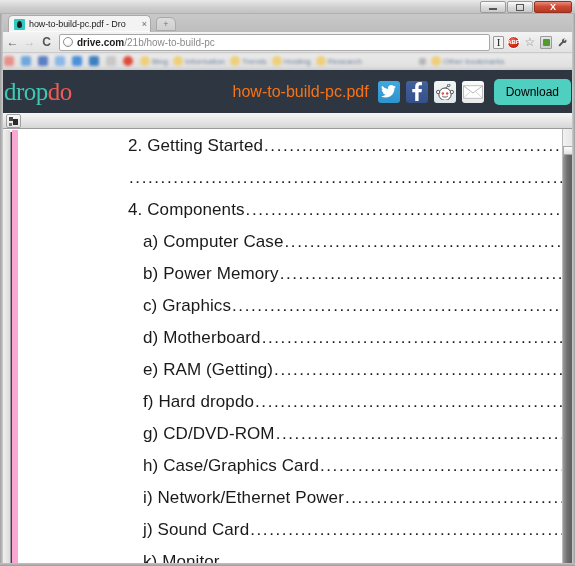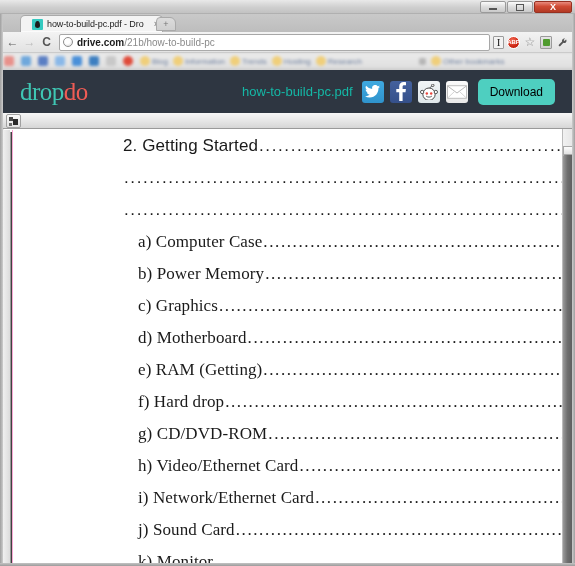--- a/index.html
+++ b/index.html
@@ -47,28 +47,28 @@
   .glyph-max { display:block; width:8px; height:7px; border:1.5px solid #555; }
   .glyph-close { font-size:9px; font-weight:bold; font-family:"Liberation Sans",sans-serif; }
 
   
   .tabstrip {
     position: absolute; left: 0; top: 14px;
     width: 575px; height: 18px;
     background: linear-gradient(180deg,#c9c9c9 0%,#bdbdbd 100%);
   }
   .tab {
-    position: absolute; left: 20px; top: 1px;
+    position: absolute; left: 8px; top: 1px;
     height: 17px; width: 143px;
     background: #f3f3f3;
     border: 1px solid #a9a9a9;
     border-bottom: none;
     border-radius: 5px 5px 0 0;
     display: flex; align-items: center;
-    padding: 0 3px 0 11px;
+    padding: 0 3px 0 5px;
     box-shadow: 0 -1px 1px rgba(255,255,255,.7) inset;
   }
   .tab-favicon {
     width: 11px; height: 11px; flex: 0 0 11px;
     background: #34c9c0;
     border-radius: 1px;
     position: relative;
     margin-right: 4px;
   }
   .tab-favicon::after {
@@ -174,39 +174,39 @@
   .bm { display:flex; align-items:center; gap:2px; flex:0 0 auto; }
   .bm-ico { width: 10px; height: 10px; border-radius:2px; }
   .bm-lbl { font-size: 8px; color:#6e7f9e; white-space:nowrap; }
 
   
   .dropdo-header {
     position: absolute; left: 0; top: 70px;
     width: 575px; height: 43px;
     background: #2e3641;
     display: flex; align-items: center;
-    padding: 0 20px;
+    padding: 0 4px;
   }
   .logo {
     font-family: "Liberation Serif", serif;
     font-size: 25px;
     letter-spacing: -0.5px;
     line-height: 1;
     flex: 0 0 auto;
   }
   .logo .l1 { color: #3fc7b4; }
   .logo .l2 { color: #ef5c55; }
 
   .header-right {
     margin-left: auto;
     display: flex; align-items: center; gap: 6px;
   }
   .filename {
-    font-size: 13px;
-    color: #14b8a6;
+    font-size: 16px;
+    color: #f97316;
     margin-right: 3px;
     white-space: nowrap;
   }
   .sicon {
     width: 22px; height: 22px;
     border-radius: 3px;
     display: flex; align-items: center; justify-content: center;
     flex: 0 0 auto;
   }
   .sicon.tw { background: linear-gradient(180deg,#3fa9e0,#2f93cc); }
@@ -249,21 +249,21 @@
   }
   .pdf-sidebar-toggle .sq1 { width:4px;height:4px;background:#4a4a4a;position:absolute;left:2px;top:2px;}
   .pdf-sidebar-toggle .sq2 { width:5px;height:6px;background:#2b2b2b;position:absolute;left:6px;top:4px;}
   .pdf-sidebar-toggle .sq3 { width:3px;height:3px;background:#6d6d6d;position:absolute;left:2px;top:8px;}
 
   
   .pdf-page {
     position: absolute; left: 12px; top: 17px;
     width: 551px; height: 436px;
     background: #ffffff;
-    border-left: 1px solid #f9a8d4;
+    border-left: 6px solid #f9a8d4;
     overflow: hidden;
   }
   .toc { position: absolute; left: 0; top: 0; width: 551px; }
   .toc-row {
     display: flex; align-items: baseline;
     font-size: 17px;
     color: #1a1a1a;
     height: 32px;
     line-height: 32px;
     white-space: nowrap;
@@ -272,21 +272,21 @@
   .toc-row .lbl { flex: 0 0 auto; }
   .toc-row .leader {
     flex: 1 1 auto;
     overflow: hidden;
     color: #1a1a1a;
     font-size: 17px;
     letter-spacing: 1.6px;
     margin-left: 1px;
   }
   .lvl1 { padding-left: 110px; }
-  .lvl2 { padding-left: 125px; font-family: Liberation Serif, serif; }
+  .lvl2 { padding-left: 125px; }
 
   
   .page-edge-dark {
     position: absolute; left: 10px; top: 19px;
     width: 3px; height: 434px;
     background: linear-gradient(90deg,#cfcfcf 0%,#3d3d3d 45%,#5d5d5d 100%);
   }
   .page-edge-light {
     position: absolute; left: 3px; top: 17px;
     width: 7px; height: 436px;
@@ -495,20 +495,21 @@
       <div class="toc">
 
         <div class="toc-row lvl1">
           <span class="lbl">2.  Getting Started</span>
           <span class="leader">........................................................................................</span>
         </div>
         <div class="toc-row lvl1">
           <span class="leader">........................................................................................</span>
         </div>
         <div class="toc-row lvl1">
+          <span class="lbl">4.  Components</span>
           <span class="leader">........................................................................................</span>
         </div>
         <div class="toc-row lvl2">
           <span class="lbl">a) Computer Case</span>
           <span class="leader">........................................................................................</span>
         </div>
         <div class="toc-row lvl2">
           <span class="lbl">b) Power Memory</span>
           <span class="leader">........................................................................................</span>
         </div>
@@ -518,33 +519,33 @@
         </div>
         <div class="toc-row lvl2">
           <span class="lbl">d) Motherboard </span>
           <span class="leader">........................................................................................</span>
         </div>
         <div class="toc-row lvl2">
           <span class="lbl">e) RAM (Getting) </span>
           <span class="leader">........................................................................................</span>
         </div>
         <div class="toc-row lvl2">
-          <span class="lbl">f) Hard drop</span>
+          <span class="lbl">f) Hard dropdo</span>
           <span class="leader">........................................................................................</span>
         </div>
         <div class="toc-row lvl2">
           <span class="lbl">g) CD/DVD-ROM </span>
           <span class="leader">........................................................................................</span>
         </div>
         <div class="toc-row lvl2">
-          <span class="lbl">h) Video/Ethernet Card </span>
-          <span class="leader">........................................................................................</span>
-        </div>
-        <div class="toc-row lvl2">
-          <span class="lbl">i) Network/Ethernet Card </span>
+          <span class="lbl">h) Case/Graphics Card </span>
+          <span class="leader">........................................................................................</span>
+        </div>
+        <div class="toc-row lvl2">
+          <span class="lbl">i) Network/Ethernet Power </span>
           <span class="leader">........................................................................................</span>
         </div>
         <div class="toc-row lvl2">
           <span class="lbl">j) Sound Card</span>
           <span class="leader">........................................................................................</span>
         </div>
         <div class="toc-row lvl2">
           <span class="lbl">k) Monitor </span>
           <span class="leader">........................................................................................</span>
         </div>

